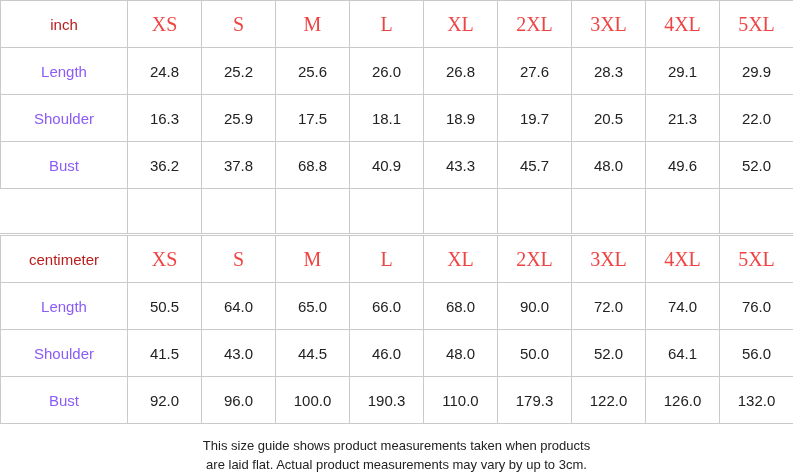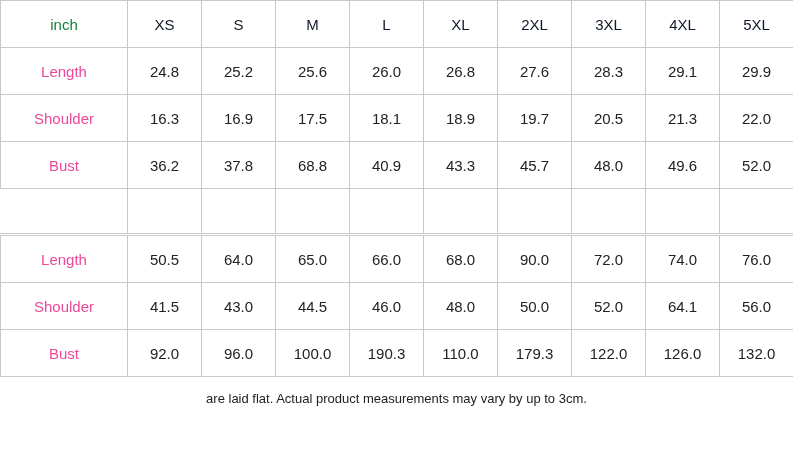--- a/index.html
+++ b/index.html
@@ -30,30 +30,31 @@
     text-align: center;
     vertical-align: middle;
     font-size: 15px;
     color: #222222;
     height: 46px;
     padding: 0;
     background: #ffffff;
   }
   table.size-table td.unit-cell {
     font-size: 15px;
-    color: #15803d;
+    color: #b91c1c;
     margin-top: 17px;
   }
   table.size-table td.row-label {
     font-size: 15px;
-    color: #ec4899;
+    color: #8b5cf6;
   }
   table.size-table td.head-cell {
-    font-size: 15px;
-    color: #0f172a;
+    font-size: 20px;
+    color: #ef4444;
+    font-family: Liberation Serif, serif;
   }
   col.first-col { width: 127px; }
   col.data-col { width: 74px; }
 
   .spacer-block {
     height: 46px;
     width: 793px;
     display: block;
   }
   .spacer-block table {
@@ -120,21 +121,21 @@
         <td>26.0</td>
         <td>26.8</td>
         <td>27.6</td>
         <td>28.3</td>
         <td>29.1</td>
         <td>29.9</td>
       </tr>
       <tr>
         <td class="row-label">Shoulder</td>
         <td>16.3</td>
-        <td>16.9</td>
+        <td>25.9</td>
         <td>17.5</td>
         <td>18.1</td>
         <td>18.9</td>
         <td>19.7</td>
         <td>20.5</td>
         <td>21.3</td>
         <td>22.0</td>
       </tr>
       <tr>
         <td class="row-label">Bust</td>
@@ -190,20 +191,32 @@
         <col class="data-col">
       <col class="data-col">
         <col class="data-col">
         <col class="data-col">
       <col class="data-col">
         <col class="data-col">
         <col class="data-col">
     </colgroup>
     <tbody>
       <tr>
+        <td class="unit-cell">centimeter</td>
+        <td class="head-cell">XS</td>
+        <td class="head-cell">S</td>
+        <td class="head-cell">M</td>
+        <td class="head-cell">L</td>
+        <td class="head-cell">XL</td>
+        <td class="head-cell">2XL</td>
+        <td class="head-cell">3XL</td>
+        <td class="head-cell">4XL</td>
+        <td class="head-cell">5XL</td>
+      </tr>
+      <tr>
         <td class="row-label">Length</td>
         <td>50.5</td>
         <td>64.0</td>
         <td>65.0</td>
         <td>66.0</td>
         <td>68.0</td>
         <td>90.0</td>
         <td>72.0</td>
         <td>74.0</td>
         <td>76.0</td>
@@ -229,16 +242,17 @@
         <td>110.0</td>
         <td>179.3</td>
         <td>122.0</td>
         <td>126.0</td>
         <td>132.0</td>
       </tr>
     </tbody>
   </table>
 
   <div class="footer-note">
+    <div>This size guide shows product measurements taken when products</div>
     <div>are laid flat. Actual product measurements may vary by up to 3cm.</div>
   </div>
 
 </div>
 
 </body></html>

